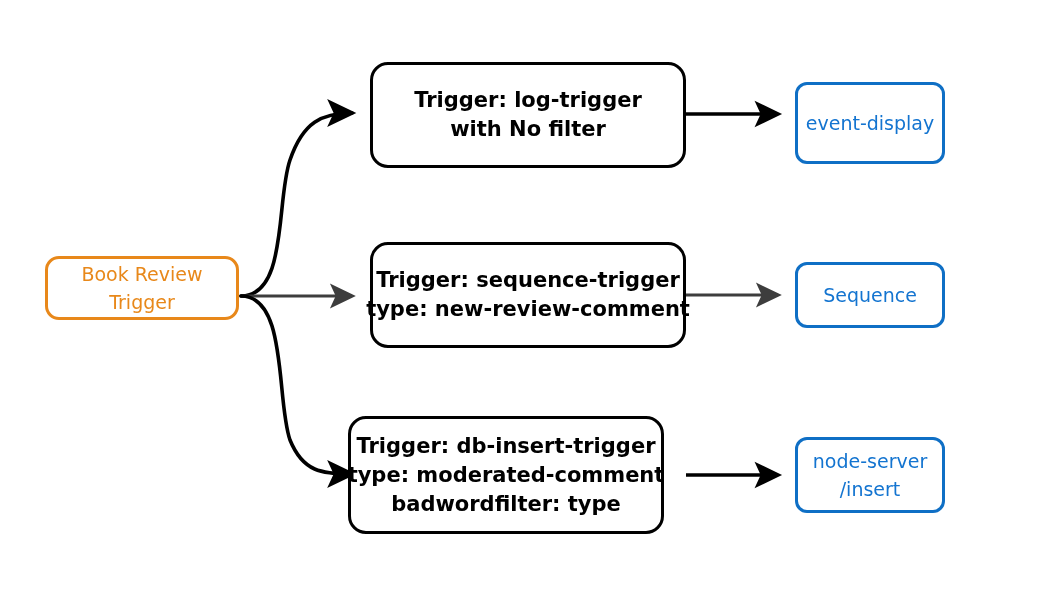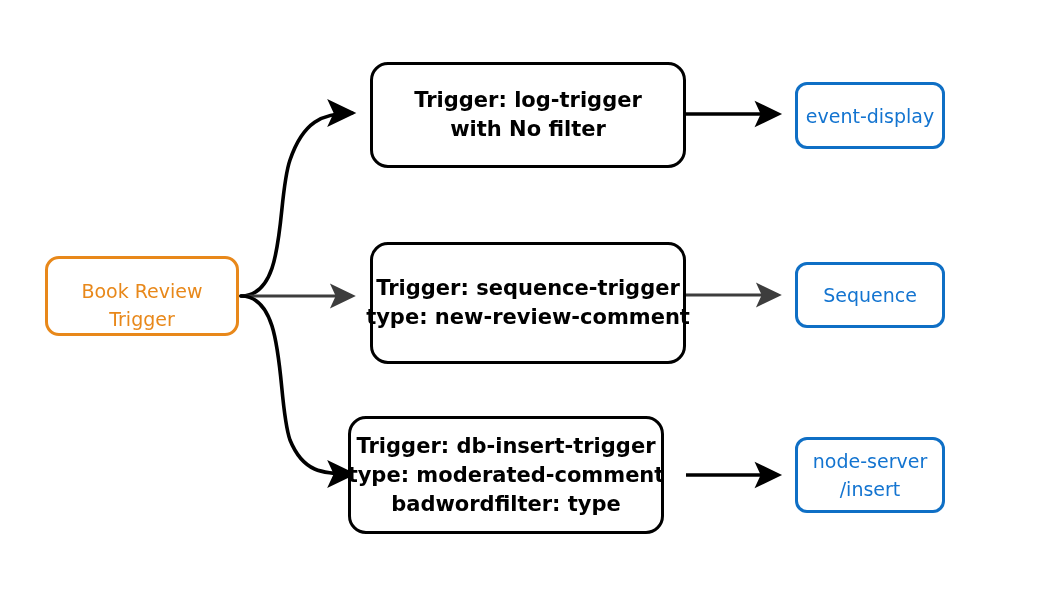--- a/index.html
+++ b/index.html
@@ -93,56 +93,56 @@
 
     <path d="M 241,296 C 288,296 276,400 290,440 C 303,472 322,474 352,474" fill="none" stroke="#000000" stroke-width="3.6" stroke-linecap="round" marker-end="url(#arrow-black)"></path>
 
     <path d="M 686,114 L 778,114" fill="none" stroke="#000000" stroke-width="3.4" stroke-linecap="butt" marker-end="url(#arrow-black)"></path>
 
     <path d="M 686,295 L 778,295" fill="none" stroke="#3d3d3d" stroke-width="3.2" stroke-linecap="butt" marker-end="url(#arrow-grey)"></path>
 
     <path d="M 686,475 L 778,475" fill="none" stroke="#000000" stroke-width="3.4" stroke-linecap="butt" marker-end="url(#arrow-black)"></path>
   </svg>
 
-  <div class="node node-broker" style="left:45px; top:256px; width:194px; height:80px;justify-content:flex-end;">
+  <div class="node node-broker" style="left:45px; top:256px; width:194px; height:64px;">
     <span class="line">Book Review</span>
     <span class="line">Trigger</span>
   </div>
 
   <div class="node node-trigger" style="left:370px; top:62px; width:316px; height:106px;">
     <span class="line">
       <b>Trigger: log-trigger</b><span class="reg"></span>
     </span>
     <span class="line">
       <b></b><span class="reg">with No filter</span>
     </span>
   </div>
 
-  <div class="node node-trigger" style="left:370px; top:242px; width:316px; height:122px;">
+  <div class="node node-trigger" style="left:370px; top:242px; width:316px; height:106px;">
     <span class="line">
       <b>Trigger: sequence-trigger</b><span class="reg"></span>
     </span>
     <span class="line">
       <b>type</b><span class="reg">: new-review-comment</span>
     </span>
   </div>
 
   <div class="node node-trigger" style="left:348px; top:416px; width:316px; height:118px;">
     <span class="line">
       <b>Trigger: db-insert-trigger</b><span class="reg"></span>
     </span>
     <span class="line">
       <b>type</b><span class="reg">: moderated-comment</span>
     </span>
     <span class="line">
       <b>badwordfilter</b><span class="reg">: type</span>
     </span>
   </div>
 
-  <div class="node node-service" style="left:795px; top:82px; width:150px; height:67px;">
+  <div class="node node-service" style="left:795px; top:82px; width:150px; height:82px;">
     <span class="line">event-display</span>
   </div>
 
   <div class="node node-service" style="left:795px; top:262px; width:150px; height:66px;">
     <span class="line">Sequence</span>
   </div>
 
   <div class="node node-service" style="left:795px; top:437px; width:150px; height:76px;text-align:right;">
     <span class="line">node-server</span>
     <span class="line">/insert</span>

